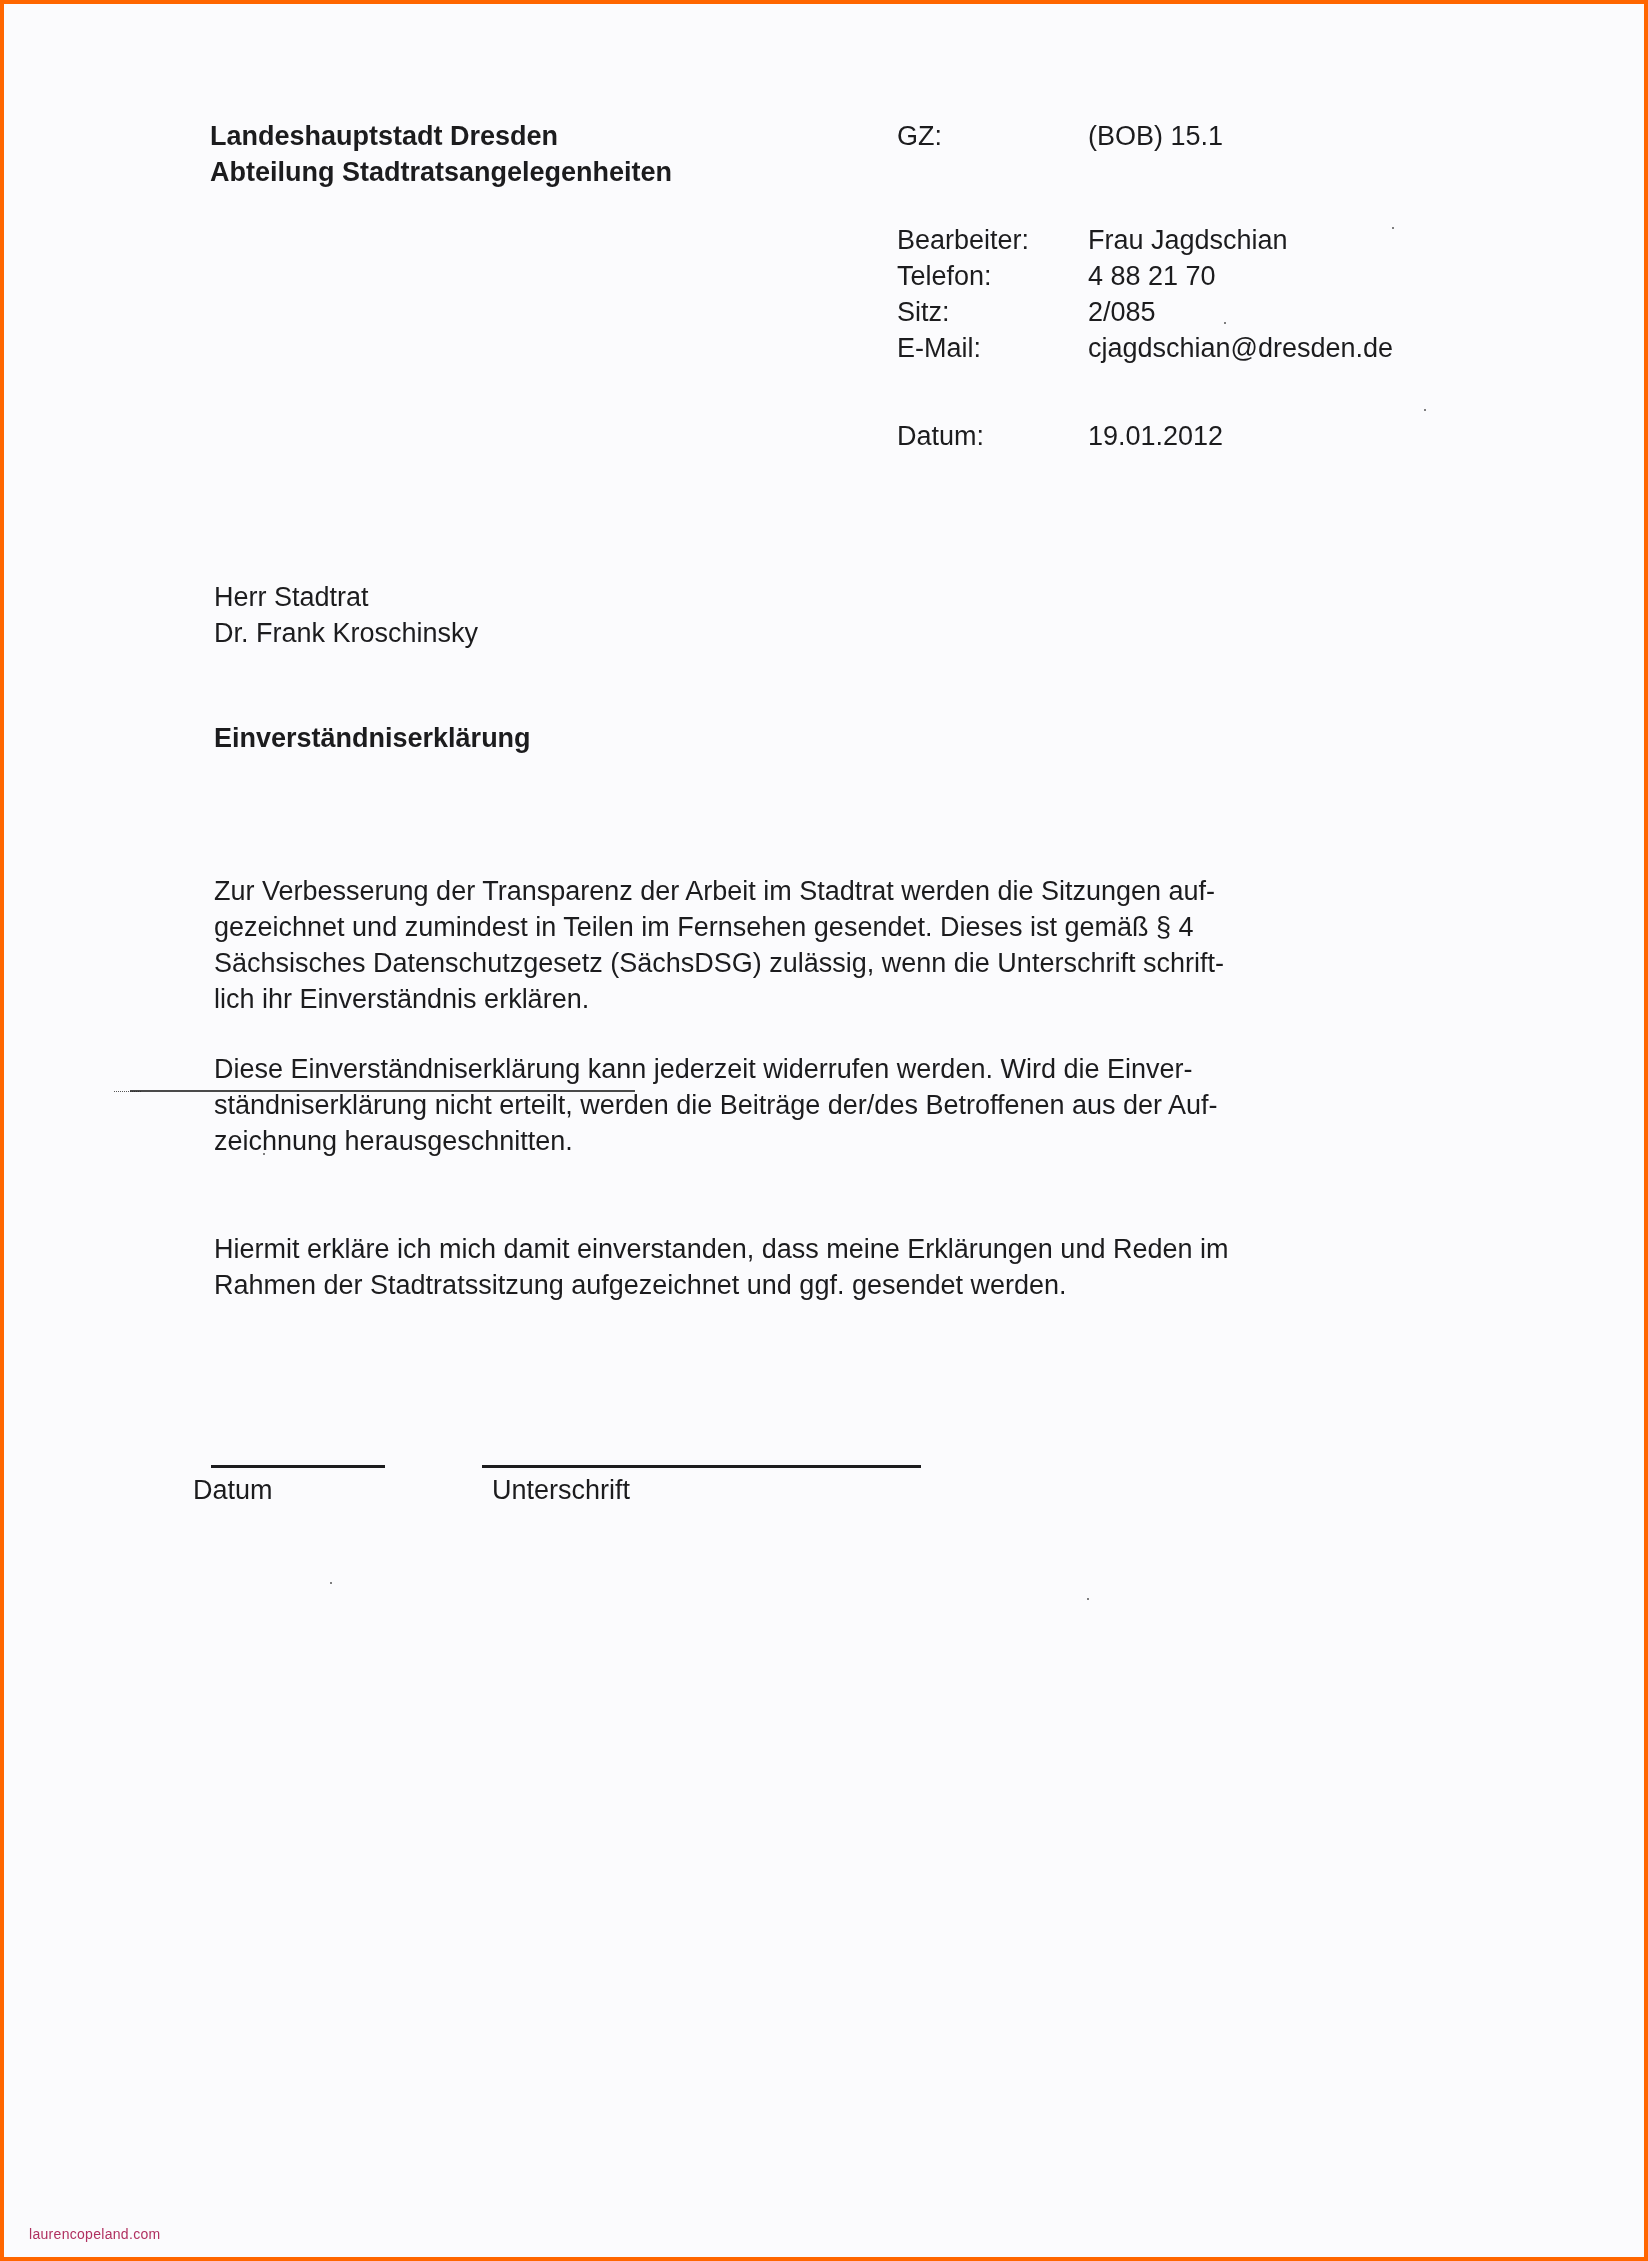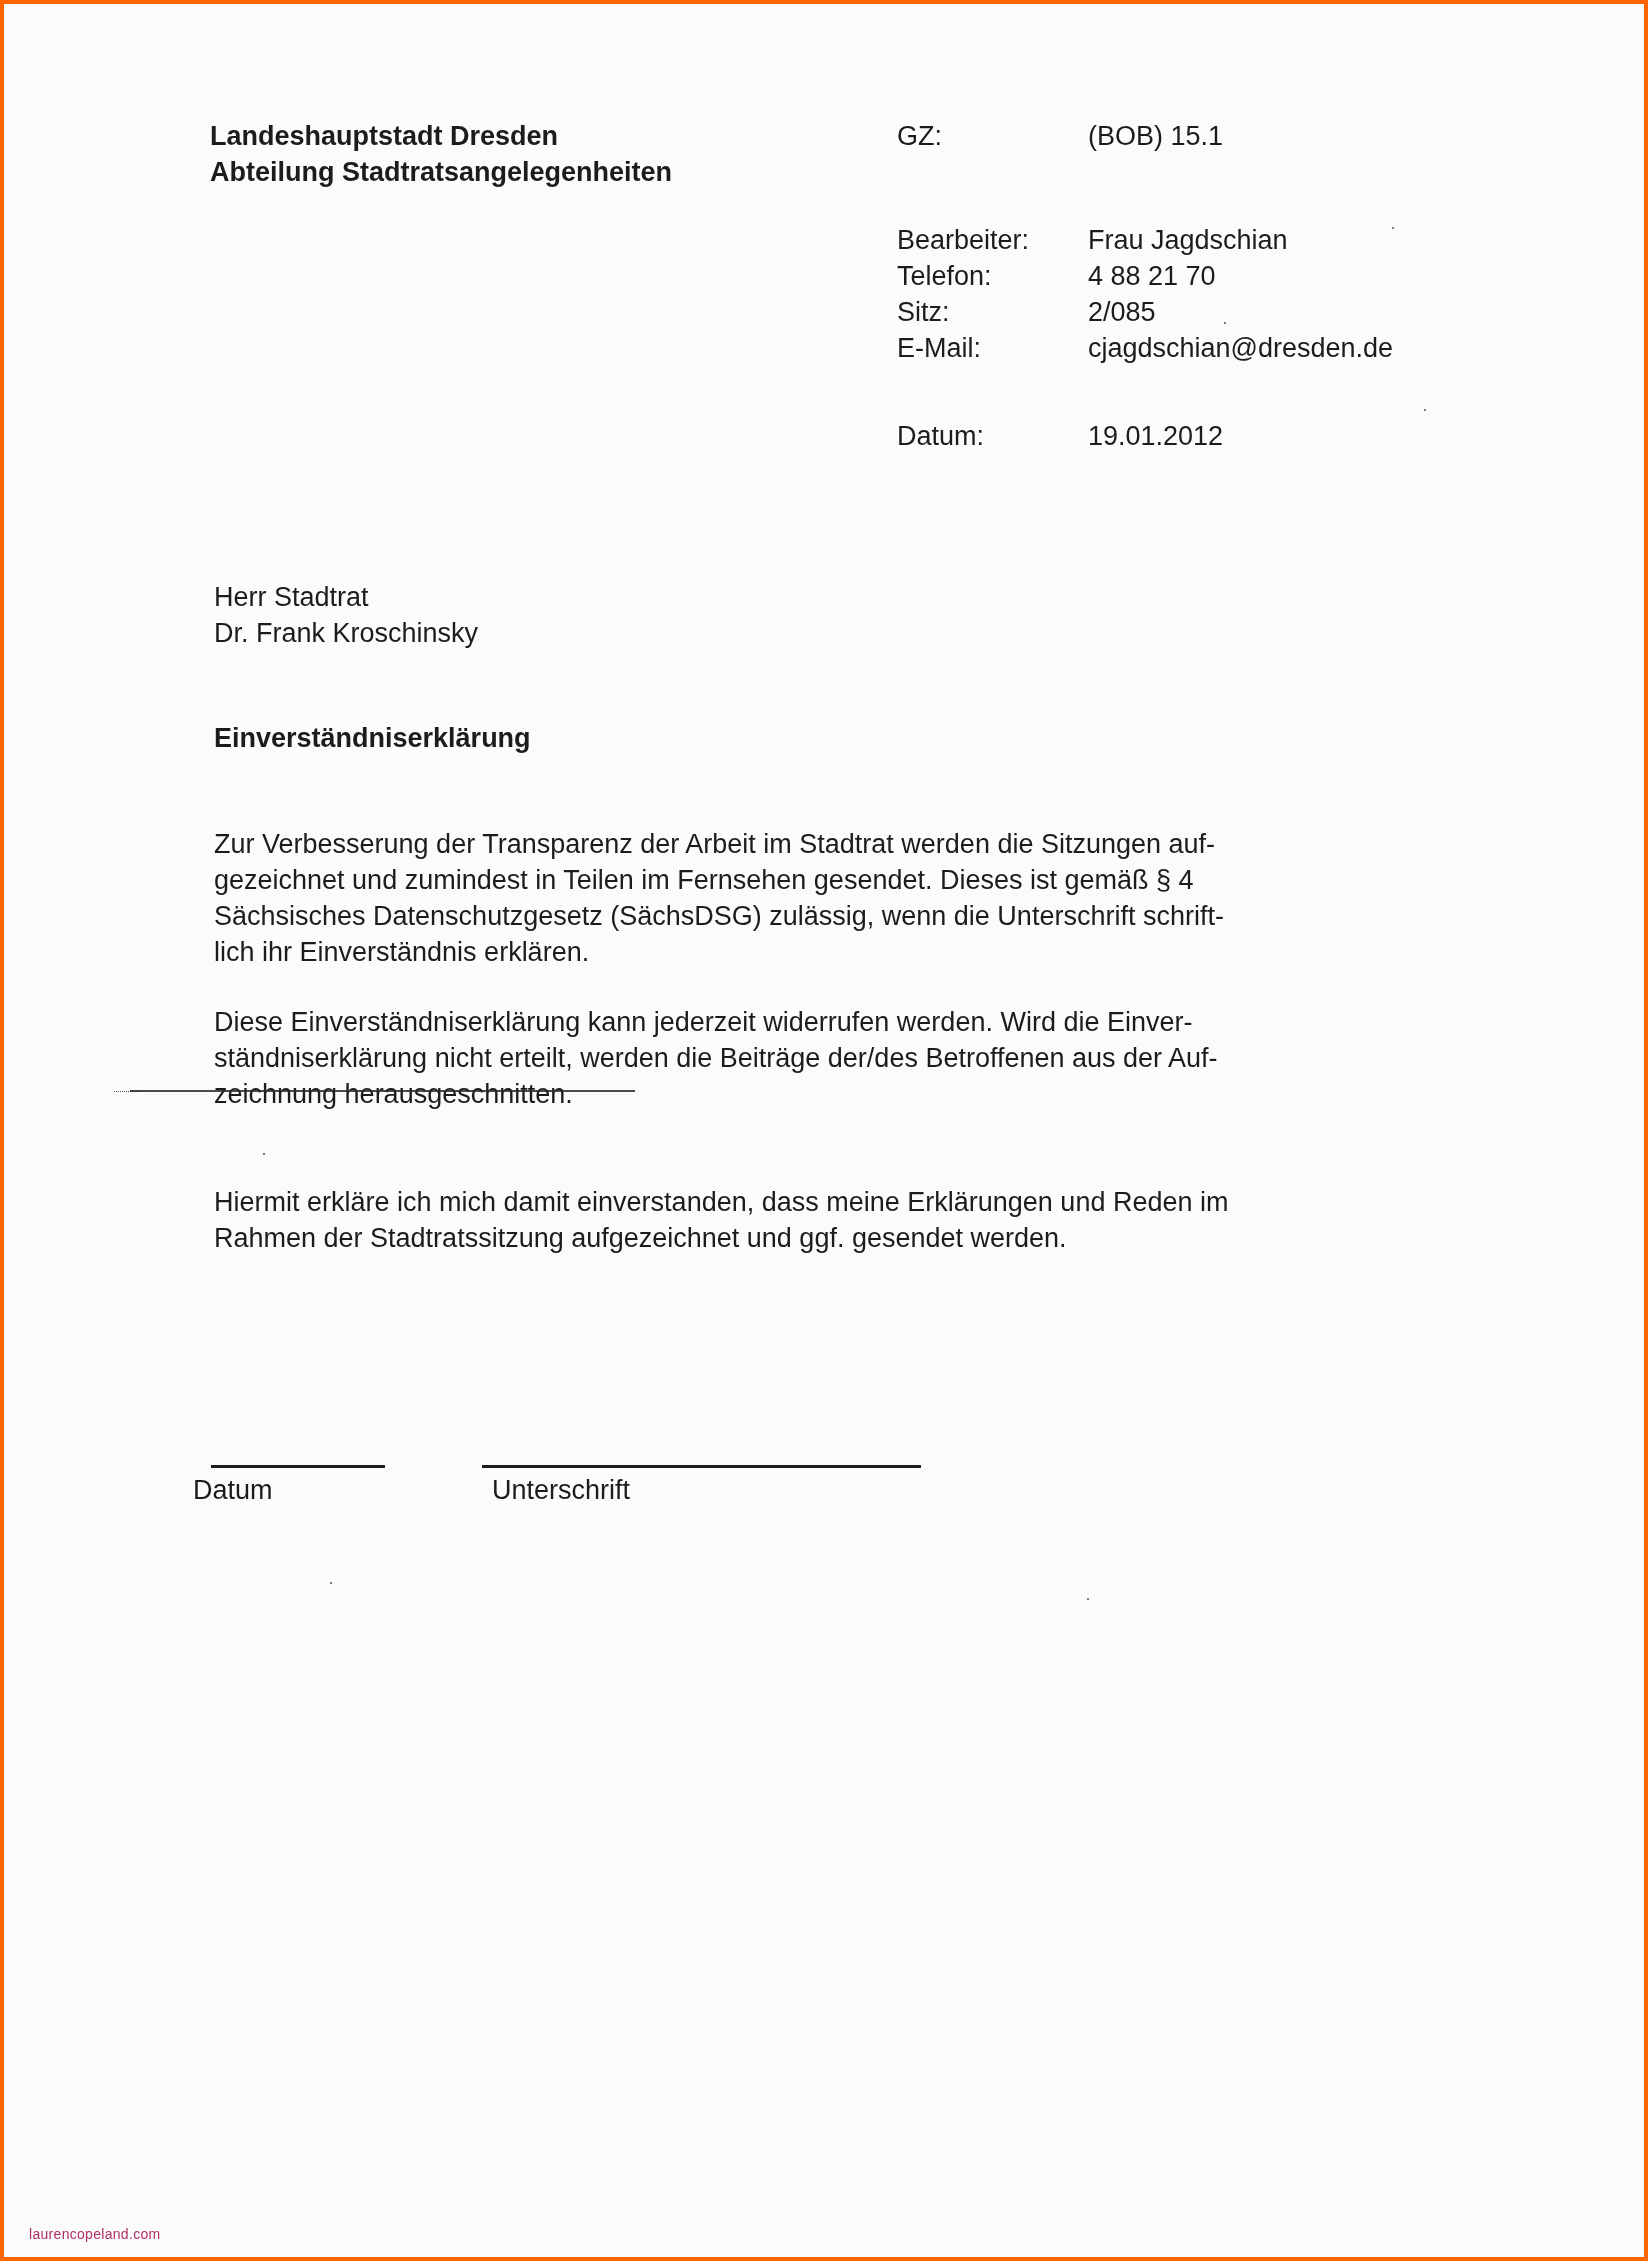--- a/index.html
+++ b/index.html
@@ -22,21 +22,21 @@
     .t { font-size: 27px; line-height: 36px; }
     .sender { left: 206px; top: 114px; font-weight: bold; }
     .sender div { height: 36px; }
     .meta { left: 893px; }
     .meta-row { position: absolute; left: 0; width: 664px; height: 36px; }
     .meta-row .lbl { position: absolute; left: 0; }
     .meta-row .val { position: absolute; left: 191px; }
     .recipient { left: 210px; top: 575px; }
     .recipient div { height: 36px; }
     .subject { left: 210px; top: 719px; font-weight: bold; font-size: 27px; }
-    .para { left: 210px; }
+    .para { left: 210px; margin-top: 47px; }
     .para div { height: 36px; }
     .strike { position: absolute; left: 126px; top: 1086px; width: 505px; height: 2px; background: #2a2a2a; opacity: 0.85; }
     .strike-dots { position: absolute; left: 110px; top: 1087px; width: 26.6px; height: 1.3px; border-top: 1.3px dotted #555; }
     .sigline { position: absolute; height: 2.7px; background: #1c1c1e; top: 1461px; }
     .sig-label { top: 1468px; }
     .watermark { left: 25px; top: 2222px; font-size: 14px; color: #b03060; letter-spacing: 0.3px; }
     .speck { position: absolute; width: 2px; height: 2px; background: #555; border-radius: 50%; }
   </style>
 </head>
 <body style="background: rgb(255, 102, 0);">

